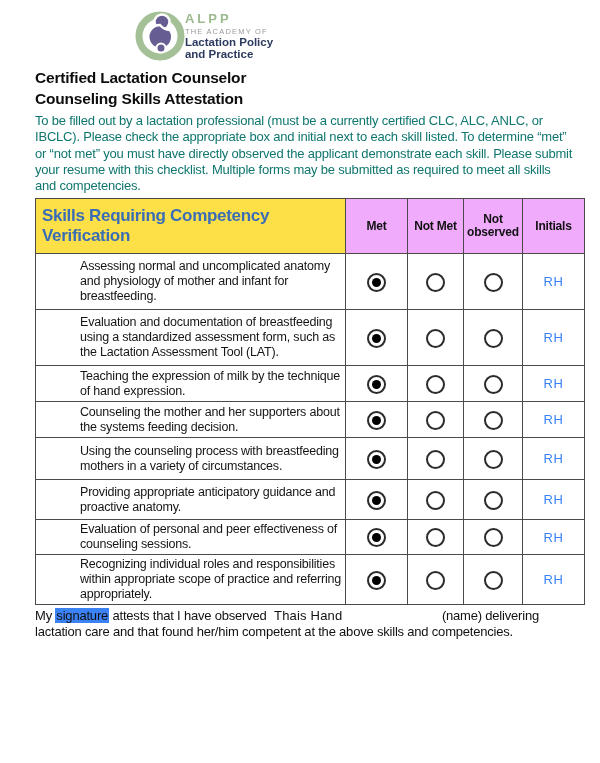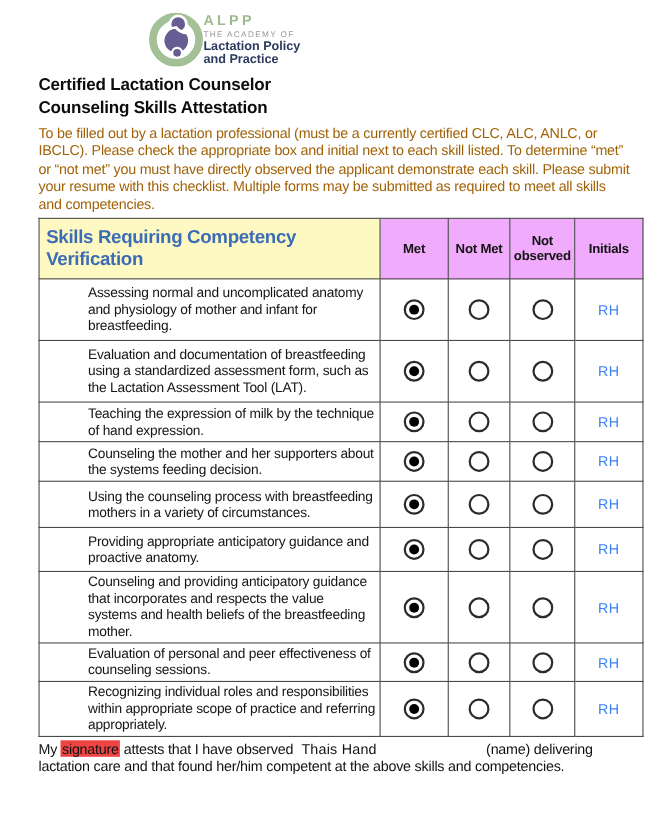--- a/index.html
+++ b/index.html
@@ -12,37 +12,37 @@
   .logo-mark { width:50px; height:50px; flex:0 0 auto; }
   .logo-text { line-height:1.05; }
   .logo-acronym { font-weight:bold; font-size:13px; letter-spacing:3px; color:#9cba8e; }
   .logo-sub { font-size:7.5px; letter-spacing:1.2px; color:#9a9a9a; margin-top:2px; }
   .logo-name { font-weight:bold; font-size:11.5px; color:#2b3a5e; letter-spacing:0; }
 
   
   .doc-title { font-weight:bold; font-size:15.5px; line-height:19px; color:#0d0d0d; margin-top:4px; }
 
   
-  .instructions { font-size:13px; line-height:16.3px; max-width:540px; margin-top:5px; color:#a16207; }
+  .instructions { font-size:13px; line-height:16.3px; max-width:540px; margin-top:5px; color:#0f766e; }
 
   
   table.skills { border-collapse:collapse; table-layout:fixed; width:549px; margin-top:4px; }
   table.skills td, table.skills th { border:1px solid #4a4a4a; }
-  th.skillhead { background:#fef9c3; color:#3a6db6; font-size:17px; font-weight:bold; text-align:left; padding:2px 4px 2px 6px; letter-spacing:-0.3px; }
+  th.skillhead { background:#fde047; color:#3a6db6; font-size:17px; font-weight:bold; text-align:left; padding:2px 4px 2px 6px; letter-spacing:-0.3px; }
   th.colhead { background:#f0abfc; color:#121212; font-size:12px; font-weight:bold; text-align:center; padding:2px 1px; line-height:13px; }
   tr.hdr { height:55px; }
   td.skill { font-size:12.5px; line-height:15px; padding:2px 3px 2px 44px; vertical-align:middle; color:#151515; }
   td.rad { text-align:center; vertical-align:middle; }
   td.init { text-align:center; vertical-align:middle; font-size:13px; letter-spacing:0.5px; color:#3b82f6; }
   .radio { display:inline-block; width:19px; height:19px; border:2px solid #2b2b2b; border-radius:50%; position:relative; background:#fff; vertical-align:middle; }
   .radio.checked::after { content:""; position:absolute; left:50%; top:50%; width:9px; height:9px; margin:-4.5px 0 0 -4.5px; border-radius:50%; background:#000; }
 
   
   .attest { font-size:13px; line-height:16px; margin-top:3px; color:#111; }
-  .attest .hl { background:#ef4444; padding:0 1px; }
+  .attest .hl { background:#3b82f6; padding:0 1px; }
   .attest .typed { font-family:"Liberation Sans", sans-serif; letter-spacing:0.2px; margin-left:4px; }
   .attest .name-note { margin-left:96px; }
 </style>
 </head>
 <body>
 
 <div class="page">
 
   <div class="logo-wrap">
     <span class="logo-mark">
@@ -118,27 +118,20 @@
       <td class="rad"><span class="radio"></span></td>
       <td class="init">RH</td>
     </tr>
     <tr style="height:40px">
       <td class="skill">Providing appropriate anticipatory guidance and proactive anatomy.</td>
       <td class="rad"><span class="radio checked"></span></td>
       <td class="rad"><span class="radio"></span></td>
       <td class="rad"><span class="radio"></span></td>
       <td class="init">RH</td>
     </tr>
-    <tr style="height:46px">
-      <td class="skill">Counseling and providing anticipatory guidance that incorporates and respects the value systems and health beliefs of the breastfeeding mother.</td>
-      <td class="rad"><span class="radio checked"></span></td>
-      <td class="rad"><span class="radio"></span></td>
-      <td class="rad"><span class="radio"></span></td>
-      <td class="init">RH</td>
-    </tr>
     <tr style="height:30px">
       <td class="skill">Evaluation of personal and peer effectiveness of counseling sessions.</td>
       <td class="rad"><span class="radio checked"></span></td>
       <td class="rad"><span class="radio"></span></td>
       <td class="rad"><span class="radio"></span></td>
       <td class="init">RH</td>
     </tr>
     <tr style="height:45px">
       <td class="skill">Recognizing individual roles and responsibilities within appropriate scope of practice and referring appropriately.</td>
       <td class="rad"><span class="radio checked"></span></td>

